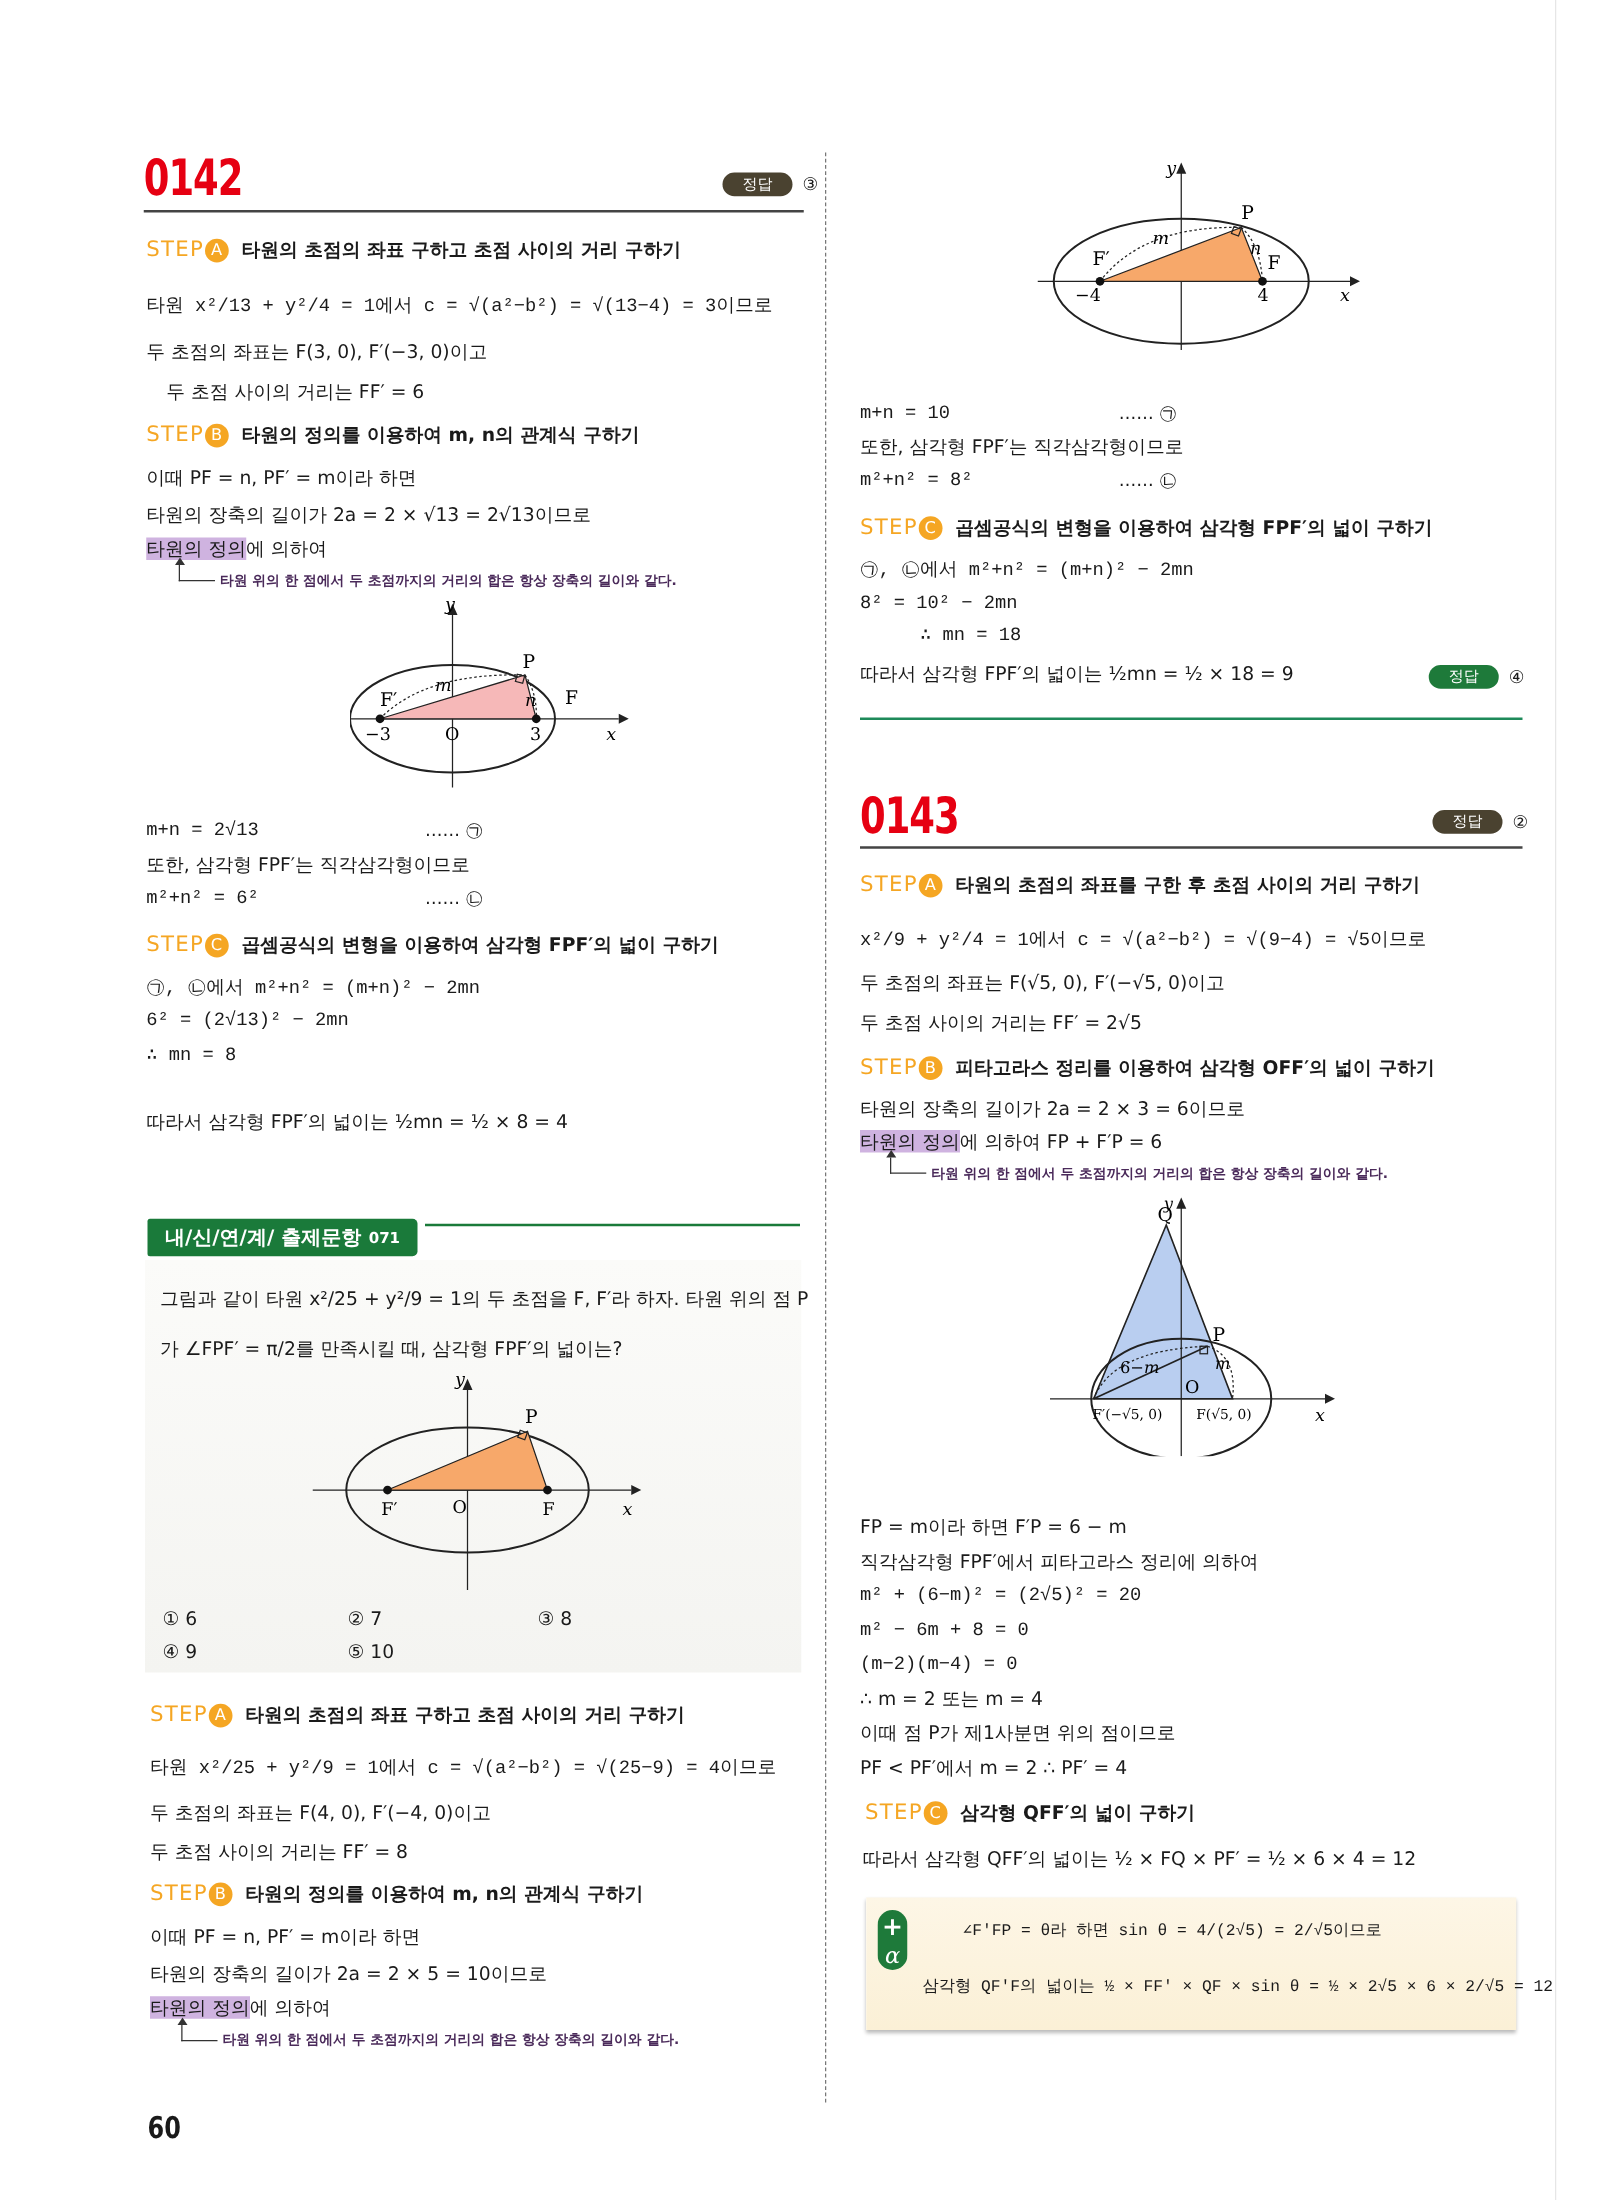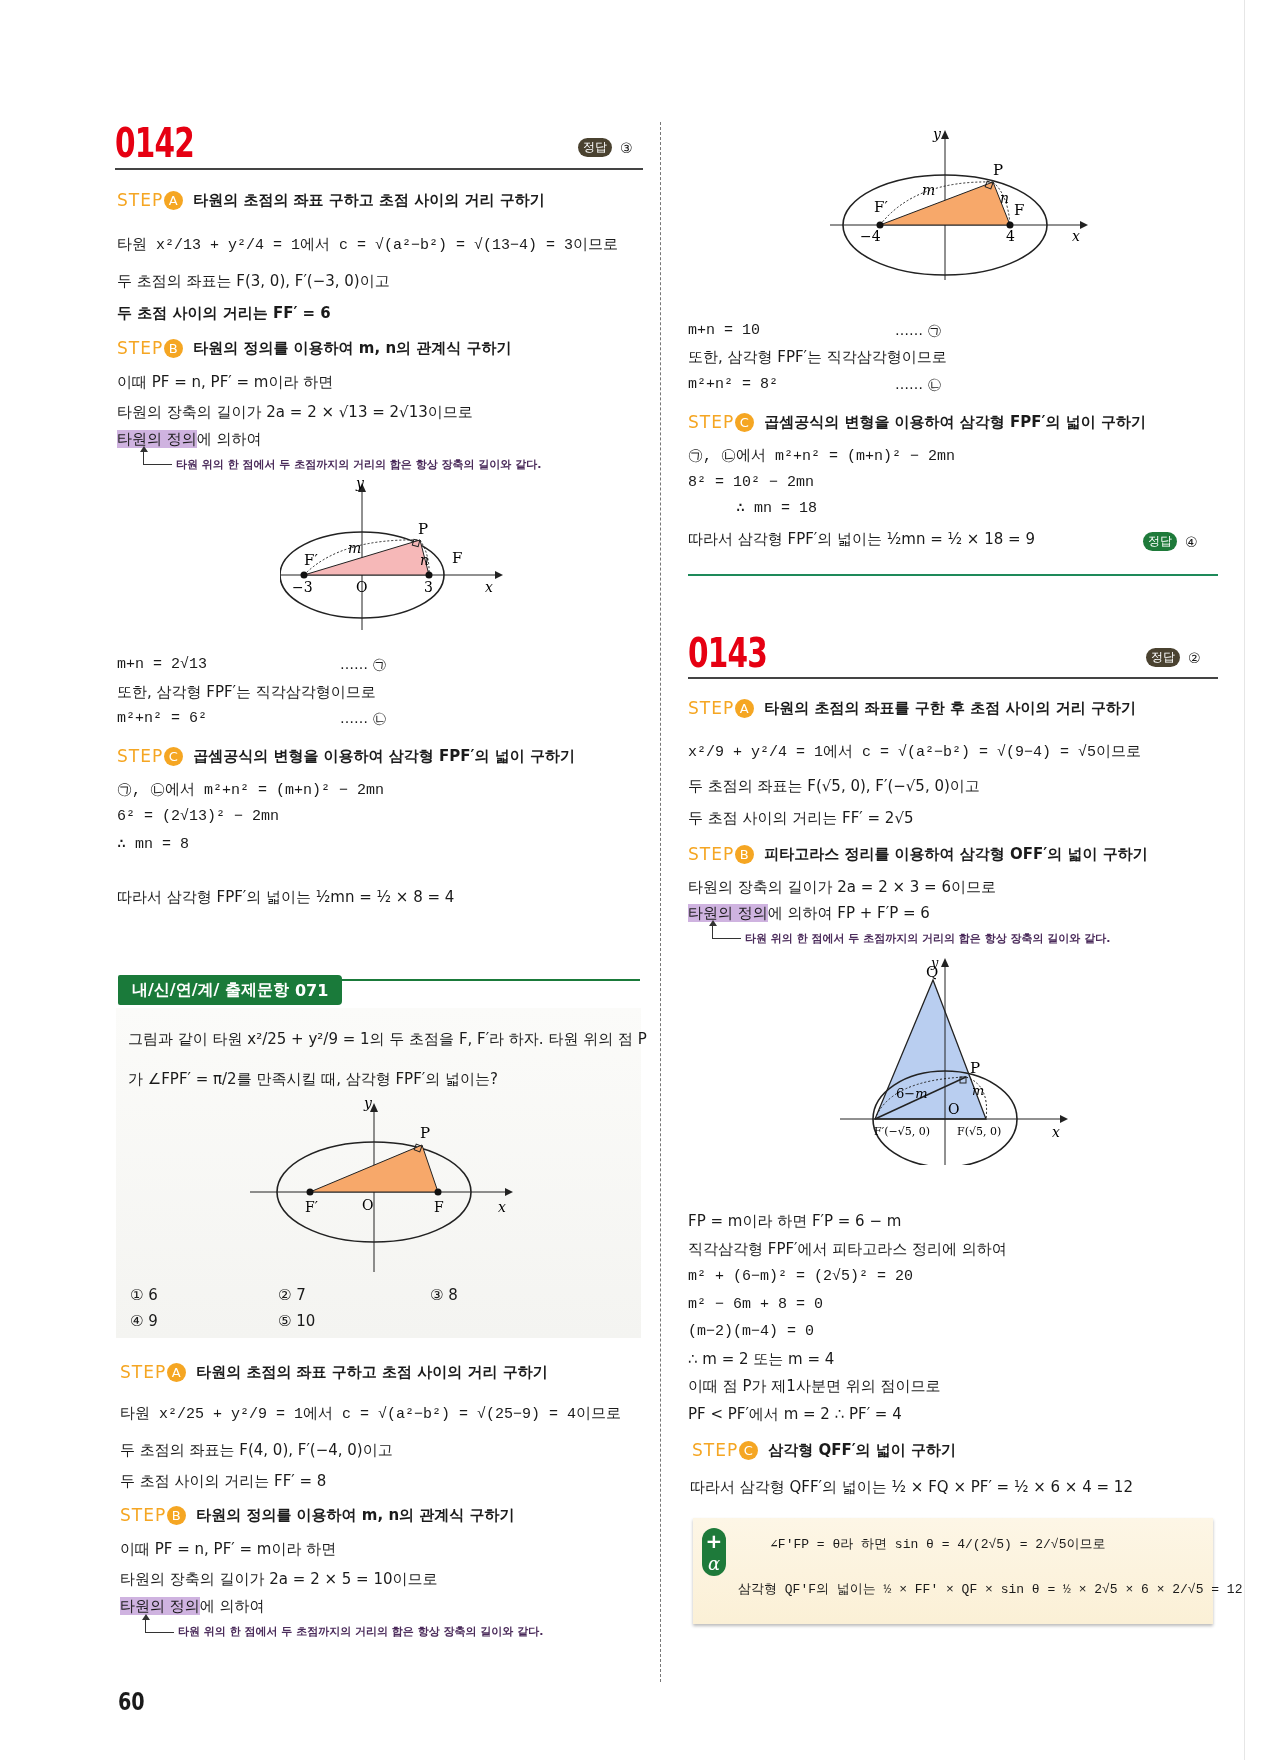--- a/index.html
+++ b/index.html
@@ -4,34 +4,34 @@
 <style>
   html,body{margin:0;padding:0;background:#fff;}
   body{width:1280px;height:1760px;position:relative;overflow:hidden;
        font-family:"DejaVu Sans","Liberation Sans",sans-serif;color:#1a1a1a;font-size:15px;}
   .vdivider{position:absolute;left:660px;top:122px;height:1560px;border-left:1px dashed #777;}
   .edge{position:absolute;left:1244px;top:0;height:1760px;border-left:1px solid #e6e6e6;}
   .abs{position:absolute;}
   .pnum{font-family:"DejaVu Sans Condensed","DejaVu Sans",sans-serif;font-weight:bold;color:#e60012;font-size:40px;letter-spacing:-1px;transform:scaleX(0.82);transform-origin:left;}
   .hr{position:absolute;height:2px;background:#444;}
   .answer{position:absolute;display:flex;align-items:center;gap:8px;font-size:14px;}
-  .answer .badge{background:#4a4230;color:#fff;border-radius:10px;padding:1px 5px;font-size:12px;}
+  .answer .badge{background:#4a4230;color:#fff;border-radius:10px;padding:1px 16px;font-size:12px;}
   .answer .badge.green{background:#1e7a3a;}
   .step{position:absolute;display:flex;align-items:center;gap:10px;font-weight:bold;font-size:15px;white-space:nowrap;}
   .step .tag{color:#f5a623;font-weight:normal;font-size:17px;letter-spacing:1px;display:flex;align-items:center;}
   .step .circ{display:inline-block;width:19px;height:19px;border-radius:50%;background:#f5a623;color:#fff;font-size:13px;text-align:center;line-height:19px;margin-left:1px;}
   .line{position:absolute;white-space:nowrap;font-size:15px;}
   .math{font-family:Liberation Mono, monospace;}
   .hl{background:#cfb3e0;}
   .note{position:absolute;font-size:11px;color:#4a2a5a;font-weight:bold;white-space:nowrap;}
   .note-arrow{position:absolute;border-left:1px solid #333;border-bottom:1px solid #333;}
   .note-arrow:before{content:"";position:absolute;left:-4px;top:-6px;border-left:4px solid transparent;border-right:4px solid transparent;border-bottom:6px solid #333;}
   .mark{position:absolute;font-size:14px;}
   .banner{position:absolute;left:118px;top:975px;height:30px;background:#1a7a3a;color:#fff;border-radius:2px 4px 4px 2px;display:flex;align-items:center;padding:0 14px;gap:6px;font-weight:bold;font-size:16px;}
-  .banner .n{font-size:16px;}
+  .banner .n{font-size:12px;}
   .banner-line{position:absolute;left:340px;top:979px;width:300px;height:2px;background:#1a7a3a;}
   .problem-bg{position:absolute;left:116px;top:1008px;width:525px;height:330px;background:linear-gradient(#fbfbf9,#f4f4f1);}
   .choices{position:absolute;font-size:15px;}
   .green-rule{position:absolute;left:688px;top:574px;width:530px;height:2px;background:#1e8a5a;}
   .plus-box{position:absolute;left:693px;top:1518px;width:520px;height:106px;background:linear-gradient(#fdf6e6,#fbf0d6);box-shadow:0 2px 3px #bbb;}
   .plus-icon{position:absolute;left:702px;top:1528px;width:24px;height:48px;}
   .pagenum{position:absolute;left:118px;top:1688px;font-weight:bold;font-size:24px;transform:scaleX(0.8);transform-origin:left;}
 </style>
 </head>
 <body>
@@ -48,21 +48,21 @@
 
 <div class="step" style="left:117px;top:190px;">
   <span class="tag">
       <span>STEP</span>
       <span class="circ">A</span>
     </span>
   <span>타원의 초점의 좌표 구하고 초점 사이의 거리 구하기</span>
 </div>
 <div class="line math" style="left:117px;top:235px;">타원 x²/13 + y²/4 = 1에서 c = √(a²−b²) = √(13−4) = 3이므로</div>
 <div class="line" style="left:117px;top:272px;">두 초점의 좌표는 F(3, 0), F′(−3, 0)이고</div>
-<div class="line" style="left:117px;top:304px;font-weight:bold;">두 초점 사이의 거리는 FF′ = 6</div>
+<div class="line" style="left:133px;top:304px;">두 초점 사이의 거리는 FF′ = 6</div>
 
 <div class="step" style="left:117px;top:338px;">
   <span class="tag">
       <span>STEP</span>
       <span class="circ">B</span>
     </span>
   <span>타원의 정의를 이용하여 m, n의 관계식 구하기</span>
 </div>
 <div class="line" style="left:117px;top:373px;">이때 PF = n, PF′ = m이라 하면</div>
 <div class="line" style="left:117px;top:403px;">타원의 장축의 길이가 2a = 2 × √13 = 2√13이므로</div>

